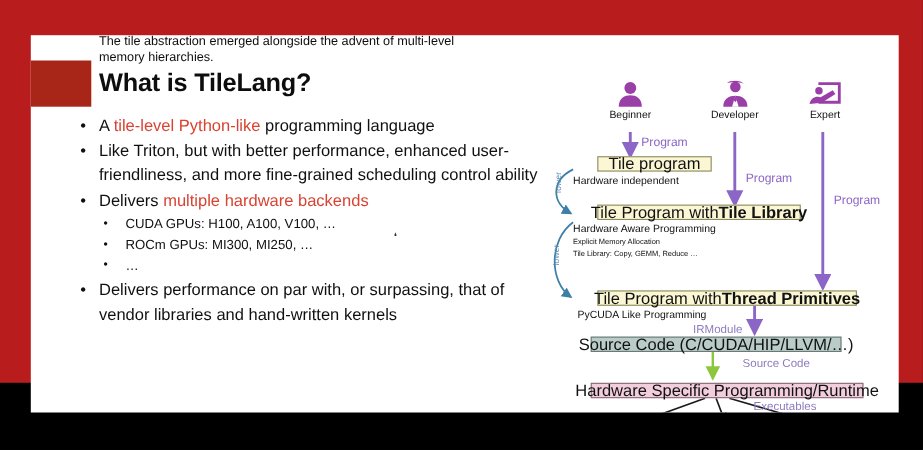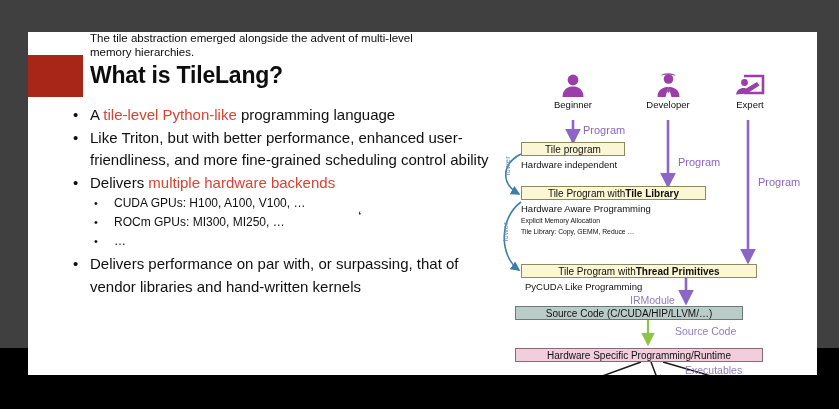--- a/index.html
+++ b/index.html
@@ -1,19 +1,19 @@
 <!DOCTYPE html>
 <html><head>
 <meta charset="utf-8">
 <style>
   html,body{margin:0;padding:0;background:#000;}
   body{width:839px;height:409px;overflow:hidden;
        font-family:"Liberation Sans","DejaVu Sans",sans-serif;}
 
-  #stage{position:relative;width:839px;height:348px;background:#404040;}
+  #stage{position:relative;width:839px;height:348px;background:#b91c1c;}
 
   
   #slide{position:absolute;left:28px;top:32px;width:789px;height:343px;
          background:#fff;overflow:hidden;}
 
   
   .accent{position:absolute;left:0px;top:23px;width:55px;height:42px;
           background:#A82617;}
 
   
@@ -53,22 +53,22 @@
         color:#222;font-size:9px;}
 
   
   .diagram{position:absolute;left:445px;top:40px;width:344px;height:300px;}
 
   .persona{position:absolute;text-align:center;width:76px;}
   .persona .cap{font-size:9.5px;color:#111;margin-top:1px;}
   .picon{height:26px;display:flex;align-items:flex-end;justify-content:center;}
 
   .box{position:absolute;box-sizing:border-box;border:1px solid #6e6e6e;
-       font-size:10px;color:#111;display:flex;align-items:center;
-       justify-content:center;white-space:nowrap;}
+       font-size:15px;color:#111;display:flex;align-items:center;
+       justify-content:center;white-space:nowrap;margin-left:22px;}
   .box.cream{background:#FBF6D4;border-color:#8a8a5e;}
   .box.sage{background:#BACCC8;border-color:#6a7a77;}
   .box.pink{background:#F2CEDC;border-color:#8a6a76;}
 
   .sub{position:absolute;font-size:9.5px;color:#111;white-space:nowrap;}
   .subsm{position:absolute;font-size:6.8px;color:#111;white-space:nowrap;}
 
   .plabel{position:absolute;color:#8B66C6;font-size:11px;white-space:nowrap;}
   .lowlbl{position:absolute;color:#5B8FB4;font-size:7.5px;
        writing-mode:vertical-rl;transform:rotate(180deg);letter-spacing:.3px;}

